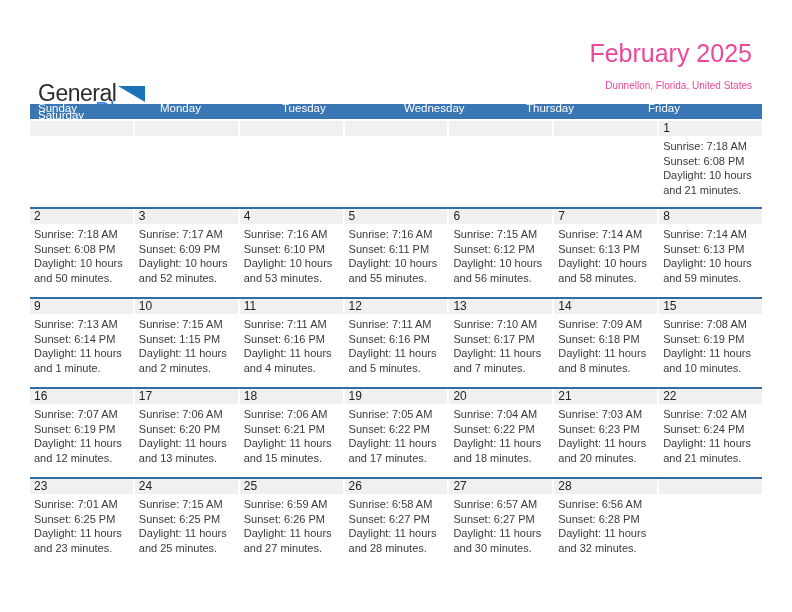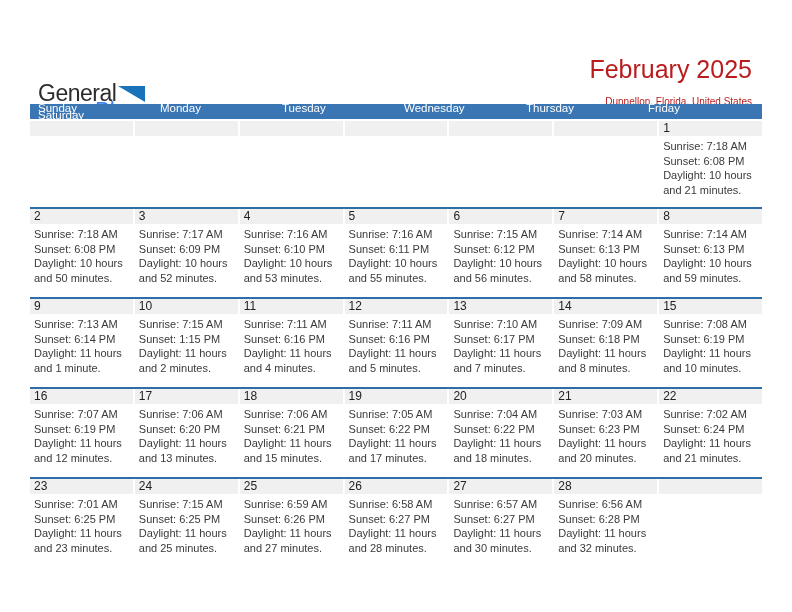--- a/index.html
+++ b/index.html
@@ -7,21 +7,21 @@
   .page{position:relative;width:792px;height:612px;background:#fff;overflow:hidden;}
 
   
   .logo{position:absolute;left:38px;top:40px;}
   .logo-row1{display:flex;align-items:flex-end;margin-top:42px;}
   .logo-general{font-size:23px;color:#2b2b2b;letter-spacing:-0.5px;line-height:22px;}
   .logo-triangle{width:0;height:0;border-top:16px solid #1a73b9;border-left:27px solid transparent;margin-left:2px;margin-bottom:2px;}
   .logo-blue{font-size:23px;color:#3b82f6;letter-spacing:-0.5px;line-height:18px;margin-left:57px;margin-top:-2px;}
 
   
-  .titles{position:absolute;top:54px;right:40px;text-align:right;color:#b91c1c;}
+  .titles{position:absolute;top:38px;right:40px;text-align:right;color:#ec4899;}
   .month-title{font-size:25px;line-height:30px;font-weight:400;}
   .location-subtitle{font-size:10px;line-height:20px;margin-top:8px;}
 
   
   .calendar{position:absolute;left:30px;top:104px;width:732px;}
   .weekday-header{display:grid;grid-template-columns:repeat(6,1fr);background:#3a76b4;height:15px;align-items:center;}
   .weekday-cell{color:#fff;font-size:11.5px;padding-left:8px;white-space:nowrap;overflow:hidden;}
   .week{display:grid;grid-template-columns:repeat(7,1fr);column-gap:2px;border-top:2px solid #2e6da6;height:90px;box-sizing:border-box;background:#fff;}
   .week.first{border-top:none;margin-top:2px;height:86px;}
   .day-cell{background:#fff;overflow:hidden;}

